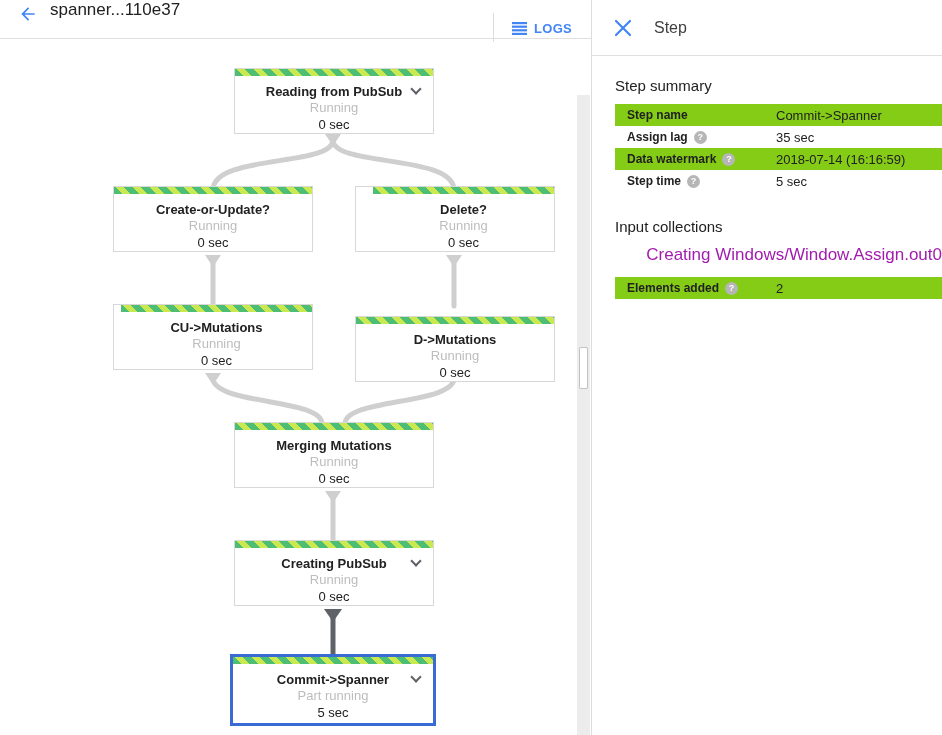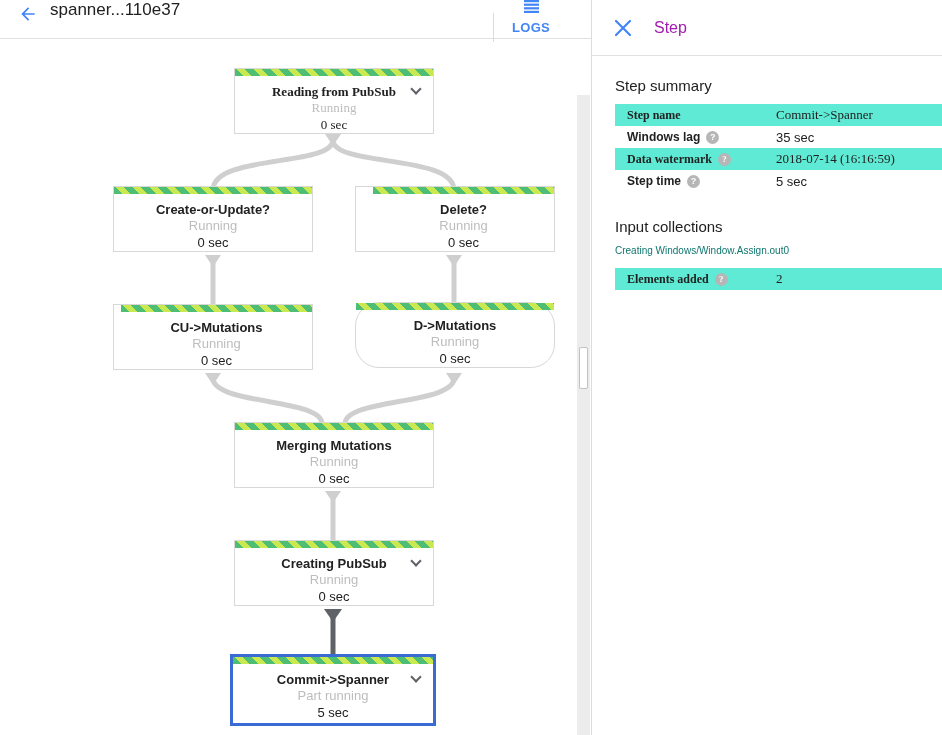--- a/index.html
+++ b/index.html
@@ -7,65 +7,65 @@
   body { font-family:"Liberation Sans", sans-serif; background:#fff; color:#212121; }
   .app { position:relative; width:942px; height:735px; background:#fff; }
 
   
   .graph-header { position:absolute; left:0; top:0; width:591px; height:39px; background:#fff;
                   border-bottom:1px solid #e0e0e0; z-index:5; display:flex; align-items:flex-start; }
   .back-btn { margin-left:14px; width:28px; height:28px; display:flex; align-items:center; justify-content:center; cursor:pointer; }
   .job-title { margin-left:8px; font-size:17px; color:#212121; }
   .header-divider { position:absolute; left:493px; top:13px; width:1px; height:29px; background:#dadce0; }
   .logs-btn { position:absolute; left:512px; top:0; height:56px; display:flex; align-items:center; gap:7px;
-              color:#4285f4; font-size:13px; font-weight:bold; letter-spacing:.3px; cursor:pointer;flex-direction:column; }
+              color:#4285f4; font-size:13px; font-weight:bold; letter-spacing:.3px; cursor:pointer; }
 
   
   .edges { position:absolute; left:0; top:0; width:942px; height:735px; z-index:1; }
   .edge { fill:none; stroke:#cfcfcf; stroke-width:5; stroke-linecap:round; }
   .edge-dark { fill:none; stroke:#5f6368; stroke-width:5; }
   .arrow { fill:#cfcfcf; }
   .arrow-dark { fill:#5f6368; }
 
   .node { position:absolute; width:200px; height:66px; background:#fff; border:1px solid #d8d8d8;
           text-align:center; z-index:2; cursor:pointer; }
   .stripe { height:7px; background:repeating-linear-gradient(45deg,#4dbe73 0 6px,#cae850 6px 12px); }
   .node-title { font-size:13px; font-weight:bold; color:#212121; margin-top:7px; line-height:17px; }
   .node-status { font-size:13px; color:#bdbdbd; line-height:16px; }
   .node-time { font-size:13px; color:#212121; line-height:17px; }
   .chevron { position:absolute; top:16px; right:13px; width:8px; height:8px;
              border-right:2px solid #5f6368; border-bottom:2px solid #5f6368;
              transform:rotate(45deg); cursor:pointer; }
   .node.selected { width:206px; height:72px; border:3px solid #3a6bd5; }
-  .n1 { left:234px; top:68px;font-family:Liberation Serif, serif; }
+  .n1 { left:234px; top:68px; }
   .n2 { left:113px; top:186px; }
   .n3 { left:355px; top:186px;padding-left:17px; }
   .n4 { left:113px; top:304px;padding-left:7px; }
-  .n5 { left:355px; top:302px;border-radius:24px; }
+  .n5 { left:355px; top:316px; }
   .n6 { left:234px; top:422px; }
   .n7 { left:234px; top:540px; }
   .n8 { left:230px; top:654px; }
 
   
   .scroll-track { position:absolute; left:577px; top:95px; width:13px; height:640px; background:#ececec; z-index:3; }
   .scroll-thumb { position:absolute; left:2px; top:252px; width:9px; height:42px; background:#fff;
                   border:1px solid #c2c2c2; border-radius:2px; cursor:pointer; }
 
   
   .panel { position:absolute; left:591px; top:0; width:351px; height:735px; background:#fff;
            border-left:1px solid #dadce0; z-index:4; }
   .panel-header { height:56px; border-bottom:1px solid #e0e0e0; display:flex; align-items:center; }
   .close-btn { margin-left:19px; width:24px; height:24px; display:flex; align-items:center; justify-content:center; cursor:pointer; }
-  .panel-title { margin-left:19px; font-size:16px; color:#a21caf; }
+  .panel-title { margin-left:19px; font-size:16px; color:#404040; }
   .panel-body { padding-left:23px; }
   .section-heading { font-size:15px; color:#212121; margin-top:21px; margin-bottom:10px; }
-  .collection-name { font-size:10px; color:#0f766e; margin-top:2px; margin-bottom:12px; }
+  .collection-name { font-size:17px; color:#a21caf; margin-top:2px; margin-bottom:12px;text-align:right; }
   .kv-table { width:328px; }
   .trow { display:flex; align-items:center; height:22px; font-size:13px; }
-  .trow.gray { background:#5eead4;font-family:Liberation Serif, serif; }
+  .trow.gray { background:#84cc16; }
   .tlabel { width:161px; padding-left:12px; font-size:12px; font-weight:bold; color:#212121;
             display:flex; align-items:center; gap:6px; }
   .tvalue { font-size:13px; color:#212121; }
   .help { display:inline-flex; width:13px; height:13px; border-radius:50%; background:#b6b6b6;
           color:#fff; font-size:9px; font-weight:bold; align-items:center; justify-content:center; cursor:pointer; }
   .help::after { content:"?"; }
 </style>
 </head>
 <body>
 
@@ -194,21 +194,21 @@
 
       <div class="kv-table">
         <div class="trow gray">
           <span class="tlabel">
             <span>Step name</span>
           </span>
           <span class="tvalue">Commit-&gt;Spanner</span>
         </div>
         <div class="trow">
           <span class="tlabel">
-            <span>Windows lag</span>
+            <span>Assign lag</span>
             <span class="help"></span>
           </span>
           <span class="tvalue">35 sec</span>
         </div>
         <div class="trow gray">
           <span class="tlabel">
             <span>Data watermark</span>
             <span class="help"></span>
           </span>
           <span class="tvalue">2018-07-14 (16:16:59)</span>

